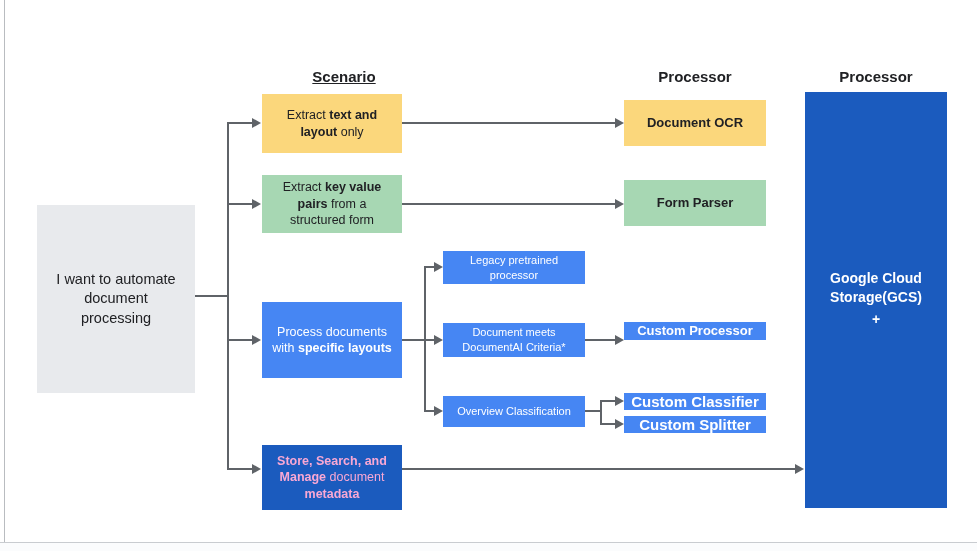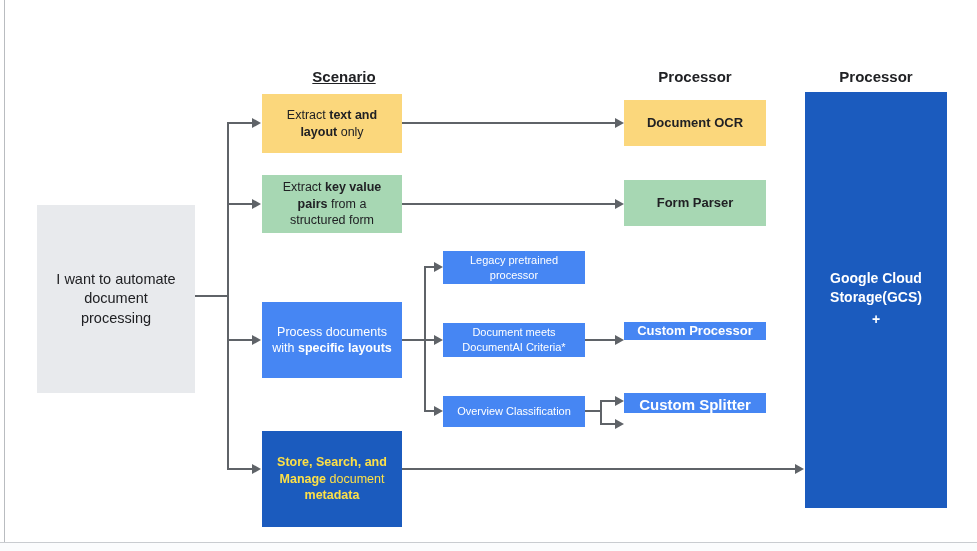--- a/index.html
+++ b/index.html
@@ -15,34 +15,34 @@
                 font-size:15px; font-weight:bold; color:#202124; }
 
   .node { position:absolute; display:flex; align-items:center; justify-content:center;
           text-align:center; line-height:1.32; }
   .start { left:37px; top:205px; width:158px; height:188px; background:#e8eaed;
            font-size:14.5px; padding:0 12px; }
   .scenario { left:262px; width:140px; padding:0 10px; font-size:12.5px; }
   .s-yellow { top:94px; height:59px; background:#fbd77c; }
   .s-green  { top:175px; height:58px; background:#a7d7b3; }
   .s-blue   { top:302px; height:76px; background:#4686f3; color:#ffffff; }
-  .s-dark   { top:431px; height:96px; background:#1b5bbe; color:#fde047; }
+  .s-dark   { top:445px; height:65px; background:#1b5bbe; color:#f9a8d4; }
 
   .mid { left:443px; width:142px; background:#4686f3; color:#ffffff; font-size:11px; padding:0 8px; }
   .m-legacy { top:251px; height:33px; }
   .m-criteria { top:323px; height:34px; }
   .m-class { top:396px; height:31px; }
 
   .proc { left:624px; width:142px; font-weight:bold; font-size:13px; }
   .p-ocr { top:100px; height:46px; background:#fbd77c; }
   .p-form { top:180px; height:46px; background:#a7d7b3; }
   .p-custom { top:322px; height:18px; background:#4686f3; color:#ffffff; }
   .p-small { font-size:15px; background:#4686f3; color:#ffffff; }
   .p-classifier { top:393px; height:17px; }
-  .p-splitter { top:396px; height:17px; }
+  .p-splitter { top:416px; height:17px; }
 
   .repo { left:805px; top:92px; width:142px; height:416px; background:#1b5bbe; color:#ffffff;
           font-weight:bold; font-size:14px; padding:0 6px; flex-direction:column; line-height:1.4; }
   .repo .plus { margin:2px 0; }
 
   .ln { position:absolute; background:#5f6368; }
   .ah { position:absolute; width:0; height:0; border-top:5px solid transparent;
         border-bottom:5px solid transparent; border-left:9px solid #5f6368; }
   b { font-weight:bold; }
 </style>

